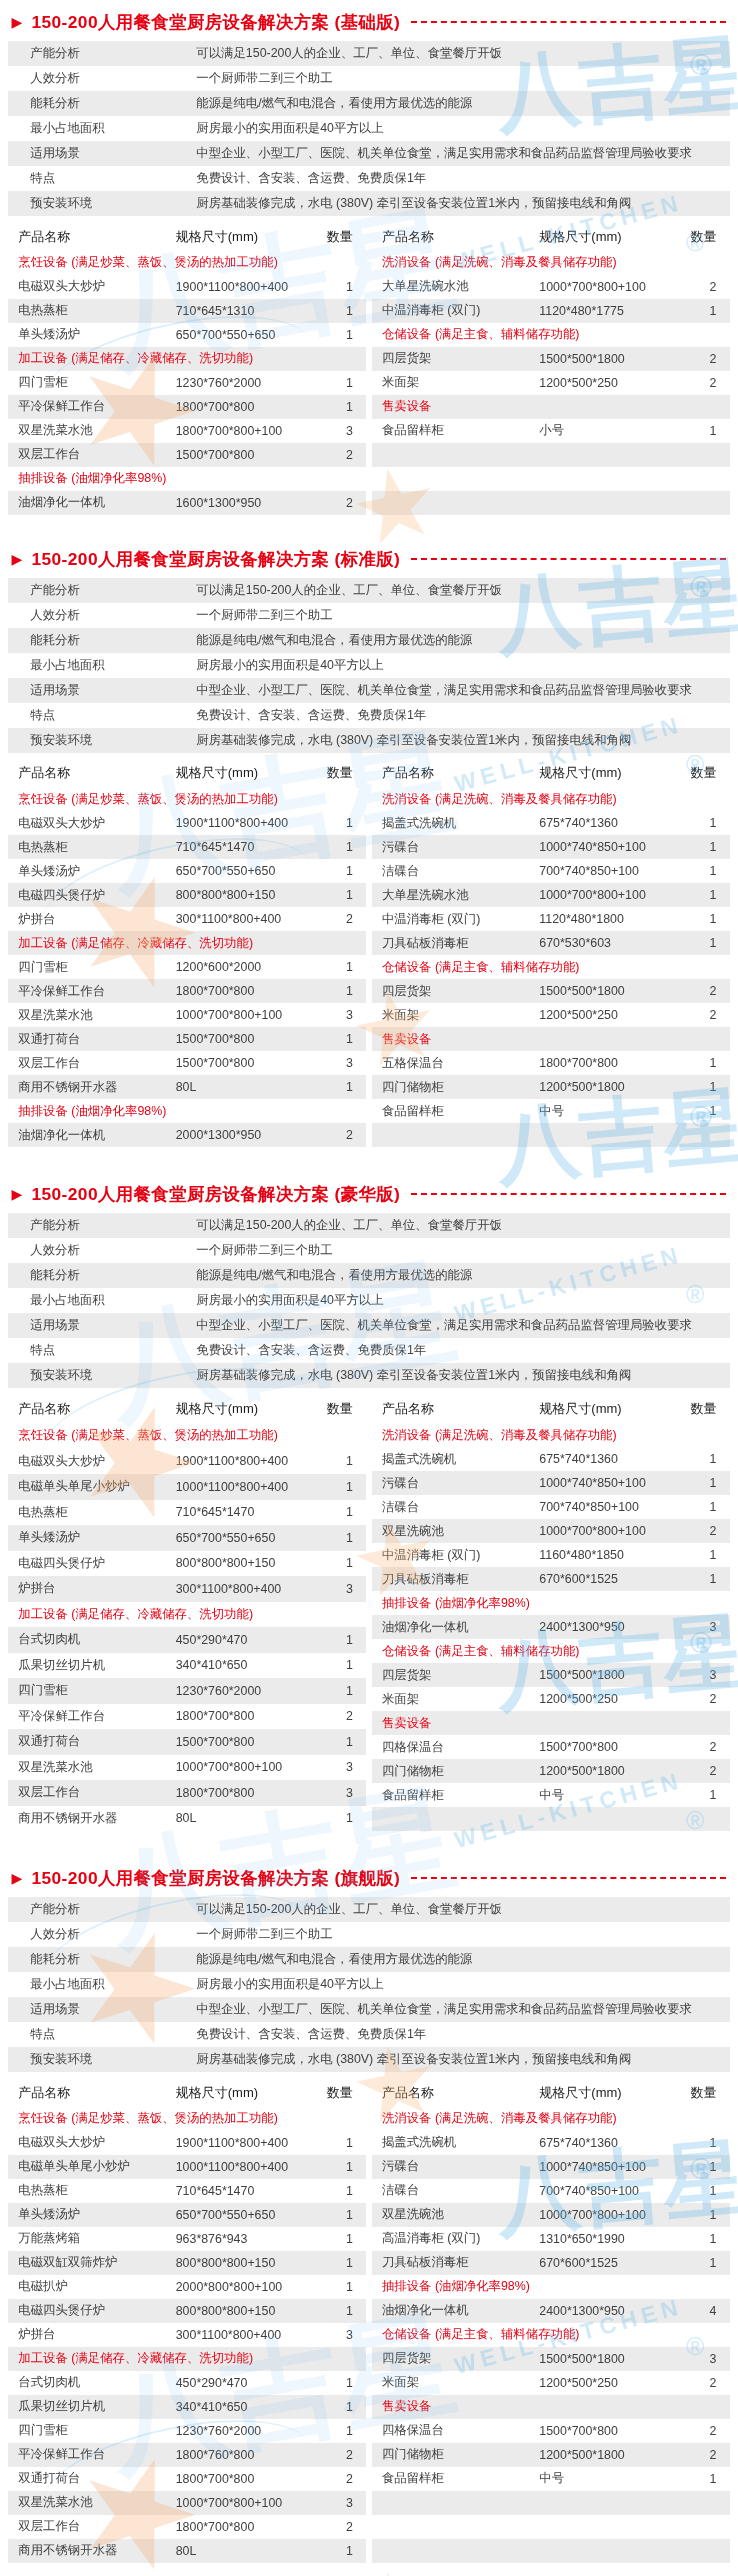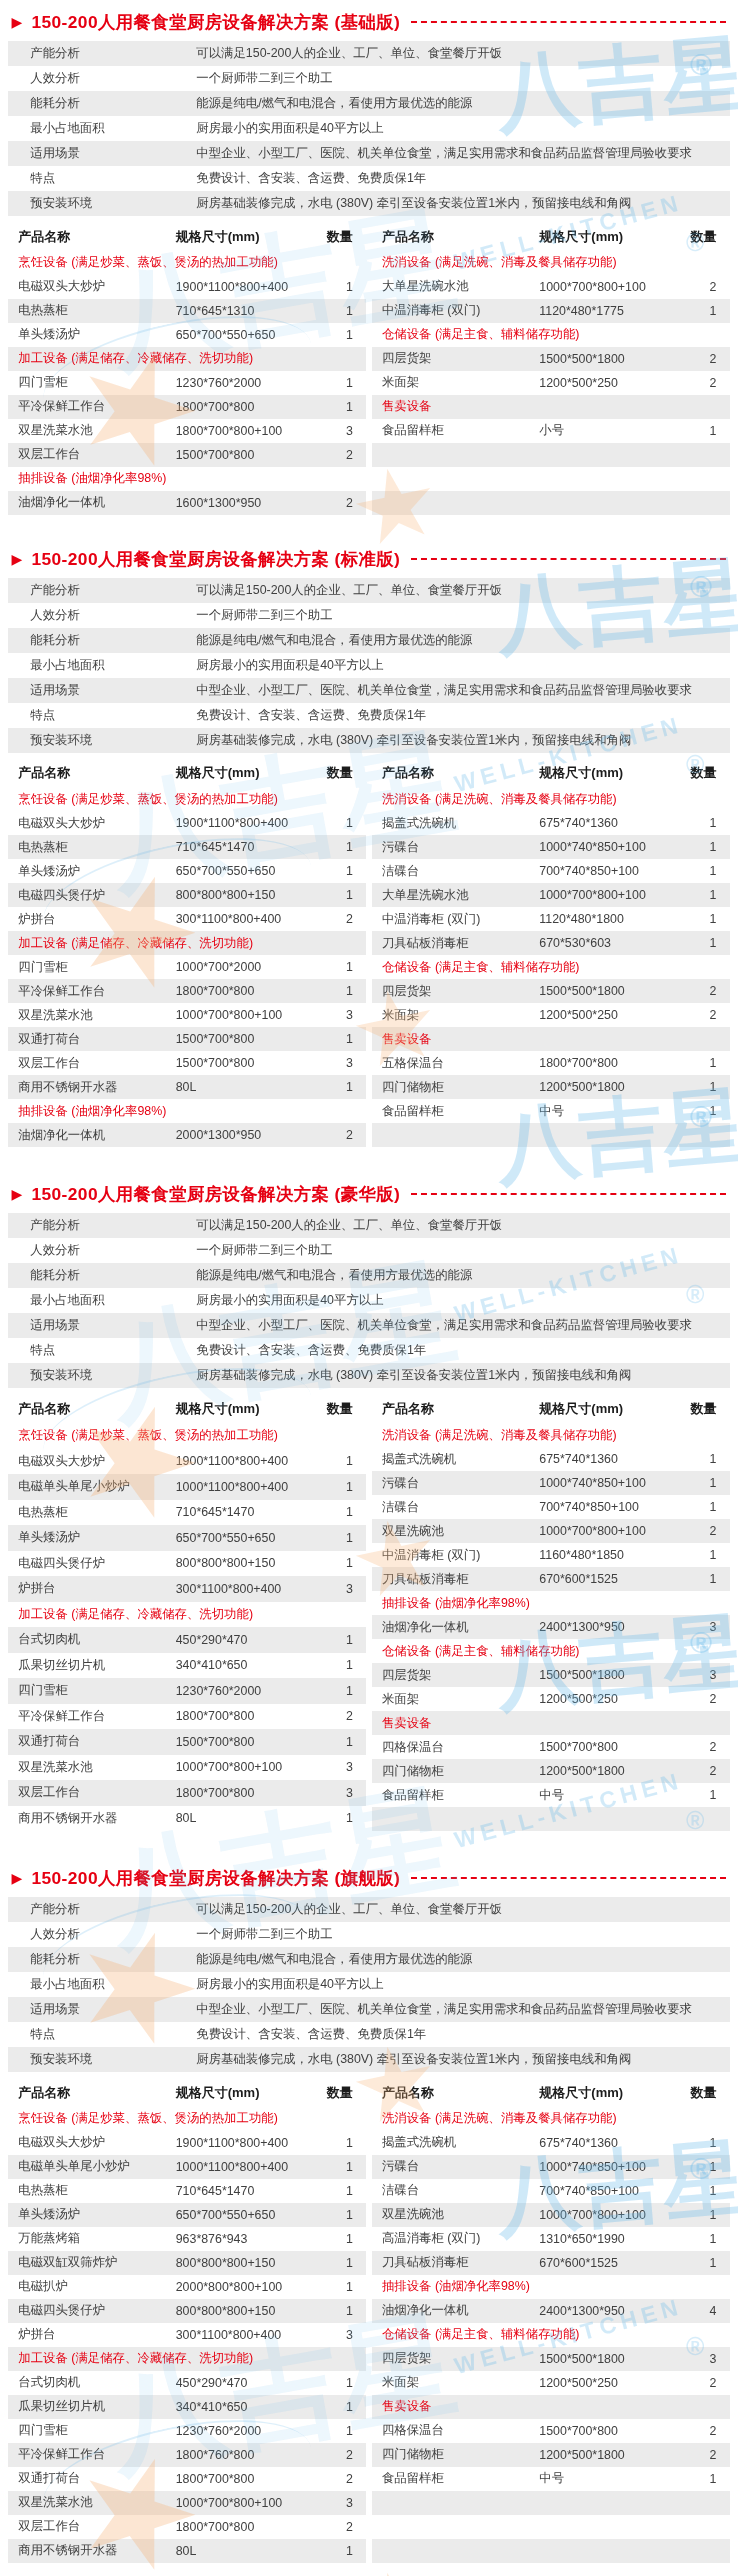--- a/index.html
+++ b/index.html
@@ -20,21 +20,21 @@
   .tri{color:var(--red);font-size:14px;line-height:1;margin-right:9px;}
   .sec-title{font-size:17.4px;font-weight:bold;color:var(--red);margin:0;white-space:nowrap;letter-spacing:0.4px;}
   .dash{flex:1;border-top:2.5px dashed var(--red);height:0;margin-left:10.8px;}
   .info-row{display:flex;align-items:center;min-height:25px;}
   .info-row:nth-child(odd){background:var(--stripe);}
   .info-label{width:166px;flex-shrink:0;padding-left:22px;font-size:12.4px;color:var(--txt);}
   .info-value{font-size:12.4px;color:var(--txt);padding-right:5px;text-align:right;}
   .tables{display:flex;gap:5.8px;margin-top:6.6px;}
   table.ptable{border-collapse:collapse;width:calc(50% - 2.9px);table-layout:fixed;}
   .ptable col.c-name{width:44%;} .ptable col.c-spec{width:41%;} .ptable col.c-qty{width:15%;}
-  .ptable th{font-size:13px;font-weight:bold;color:var(--head);text-align:left;
+  .ptable th{font-size:13px;font-weight:normal;color:var(--head);text-align:left;
              height:28px;padding:0 0 0 10px;white-space:nowrap;}
   .ptable th.qty{text-align:right;padding-right:13.3px;}
   .ptable td{font-size:12.4px;color:var(--txt);height:24px;padding:0 0 0 10px;
              white-space:nowrap;overflow:hidden;}
   .ptable td.qty{text-align:right;padding-right:13.3px;}
   .ptable tbody tr{background:#fff;}
   .ptable tbody tr:nth-child(odd):not(:first-child){background:var(--stripe);}
   .ptable td.cat{color:var(--red);}
   .s-gap1{margin-bottom:30px;} .s-gap2{margin-bottom:33px;} .s-gap3{margin-bottom:33px;}
   
@@ -293,21 +293,21 @@
               <tr>
                 <td>炉拼台</td>
                 <td>300*1100*800+400</td>
                 <td class="qty">2</td>
               </tr>
               <tr>
                 <td class="cat" colspan="3">加工设备 (满足储存、冷藏储存、洗切功能)</td>
               </tr>
               <tr>
                 <td>四门雪柜</td>
-                <td>1000*700*2000</td>
+                <td>1200*600*2000</td>
                 <td class="qty">1</td>
               </tr>
               <tr>
                 <td>平冷保鲜工作台</td>
                 <td>1800*700*800</td>
                 <td class="qty">1</td>
               </tr>
               <tr>
                 <td>双星洗菜水池</td>
                 <td>1000*700*800+100</td>

